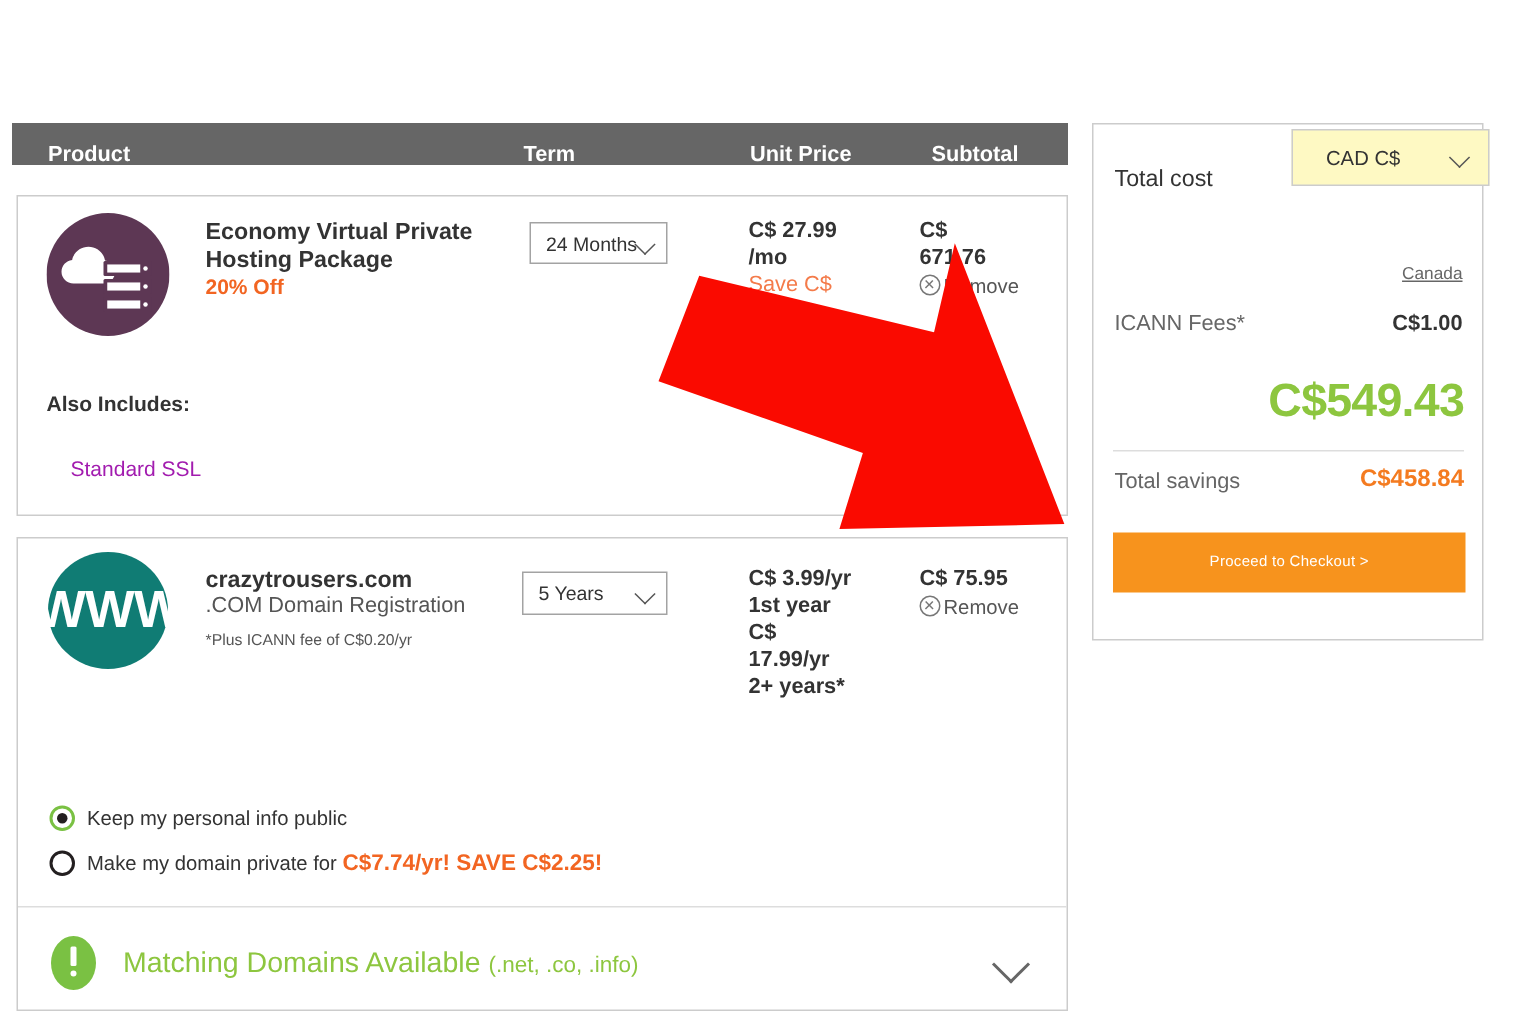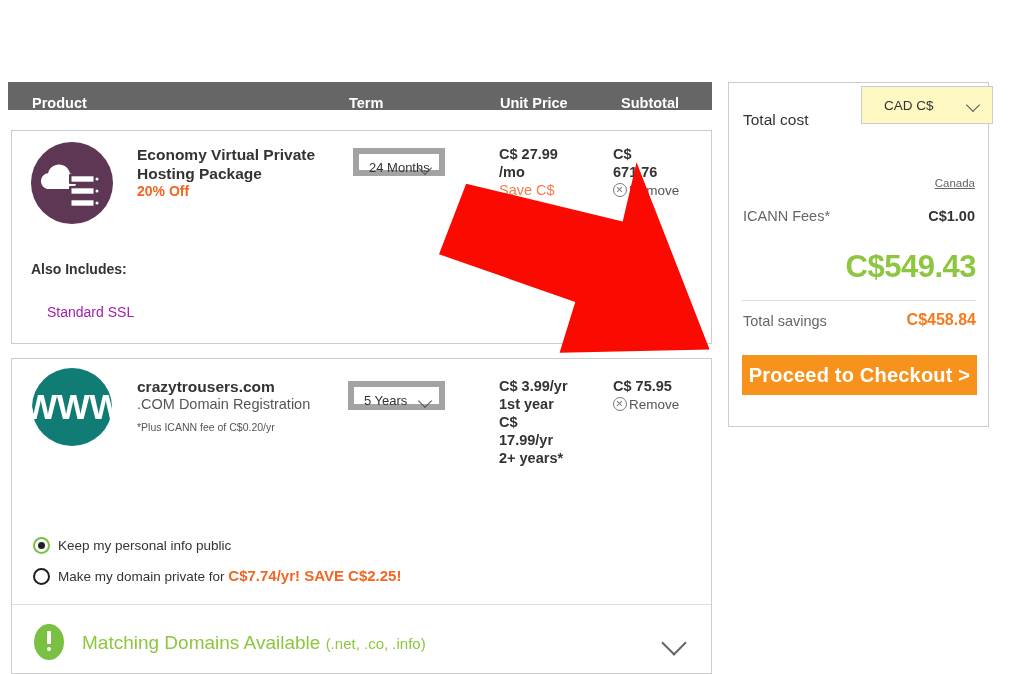--- a/index.html
+++ b/index.html
@@ -84,21 +84,21 @@
   .p1-off{position:absolute;left:137px;top:183px;color:#f26522;font-weight:bold;font-size:14px;}
 
   .p2-name{left:137px;top:377px;}
   .p2-sub{position:absolute;left:137px;top:396px;color:#555555;font-size:14.5px;}
   .p2-note{position:absolute;left:137px;top:421px;color:#555555;font-size:10.5px;}
 
   .also{position:absolute;left:31px;top:261px;font-weight:bold;font-size:14px;color:#333;}
   .ssl{position:absolute;left:47px;top:304px;font-size:14px;color:#a21caf;}
 
   .select{
-    position:absolute;border:6px solid #a3a3a3;background:#ffffff;
+    position:absolute;border:1px solid #a3a3a3;background:#ffffff;
     box-sizing:border-box;font-size:13px;color:#333;
   }
   .sel-1{left:353px;top:148px;width:92px;height:28px;}
   .sel-2{left:348px;top:381px;width:97px;height:29px;text-align:right;}
   .select .lbl{position:absolute;left:10px;top:6px;}
   .chev{
     position:absolute;right:9px;top:9px;width:9px;height:9px;
     border-right:1.6px solid #555;border-bottom:1.6px solid #555;
     transform:rotate(45deg);
   }
@@ -187,21 +187,21 @@
   .icann-val{position:absolute;right:13px;top:125px;font-size:14.5px;font-weight:bold;color:#333;}
   .grand{
     position:absolute;right:12px;top:166px;font-size:31px;font-weight:bold;color:#8dc63f;
     letter-spacing:-.5px;
   }
   .sum-div{position:absolute;left:13px;top:217px;width:234px;height:1px;background:#dddddd;}
   .sav-lbl{position:absolute;left:14px;top:230px;font-size:14.5px;color:#666;}
   .sav-val{position:absolute;right:12px;top:228px;font-size:16px;font-weight:bold;color:#f47b20;}
   .checkout{
     position:absolute;left:13px;top:272px;width:235px;height:40px;
-    background:#f7931d;color:#ffffff;font-weight:bold;font-size:20px;
+    background:#f7931d;color:#ffffff;font-weight:normal;font-size:10px;
     text-align:center;line-height:40px;cursor:pointer;letter-spacing:.2px;
   }
 
   
   .arrow{position:absolute;left:0;top:0;width:1024px;height:674px;pointer-events:none;}
 </style>
 </head>
 <body>
 
 <div class="root">

